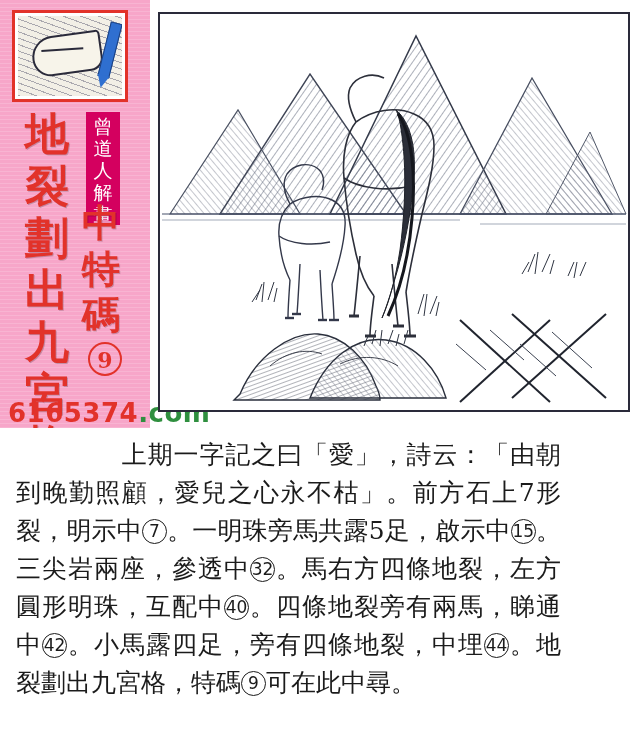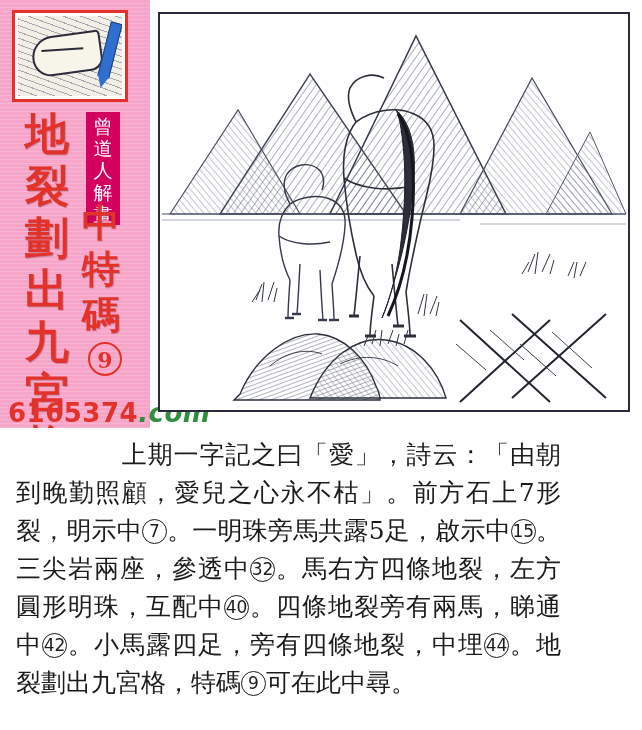--- a/index.html
+++ b/index.html
@@ -186,21 +186,20 @@
     left: 8px;
     top: 398px;
     color: #e2322a;
     font-family: "DejaVu Sans", "Liberation Sans", sans-serif;
     font-weight: bold;
     font-size: 26px;
     letter-spacing: 0.5px;
   }
   .site-url .dotcom {
     color: #2f8f3f;
-    font-style: italic;
   }
 
   
   .art-frame {
     position: absolute;
     left: 158px;
     top: 12px;
     width: 472px;
     height: 400px;
     border: 2px solid #2a2a3a;

